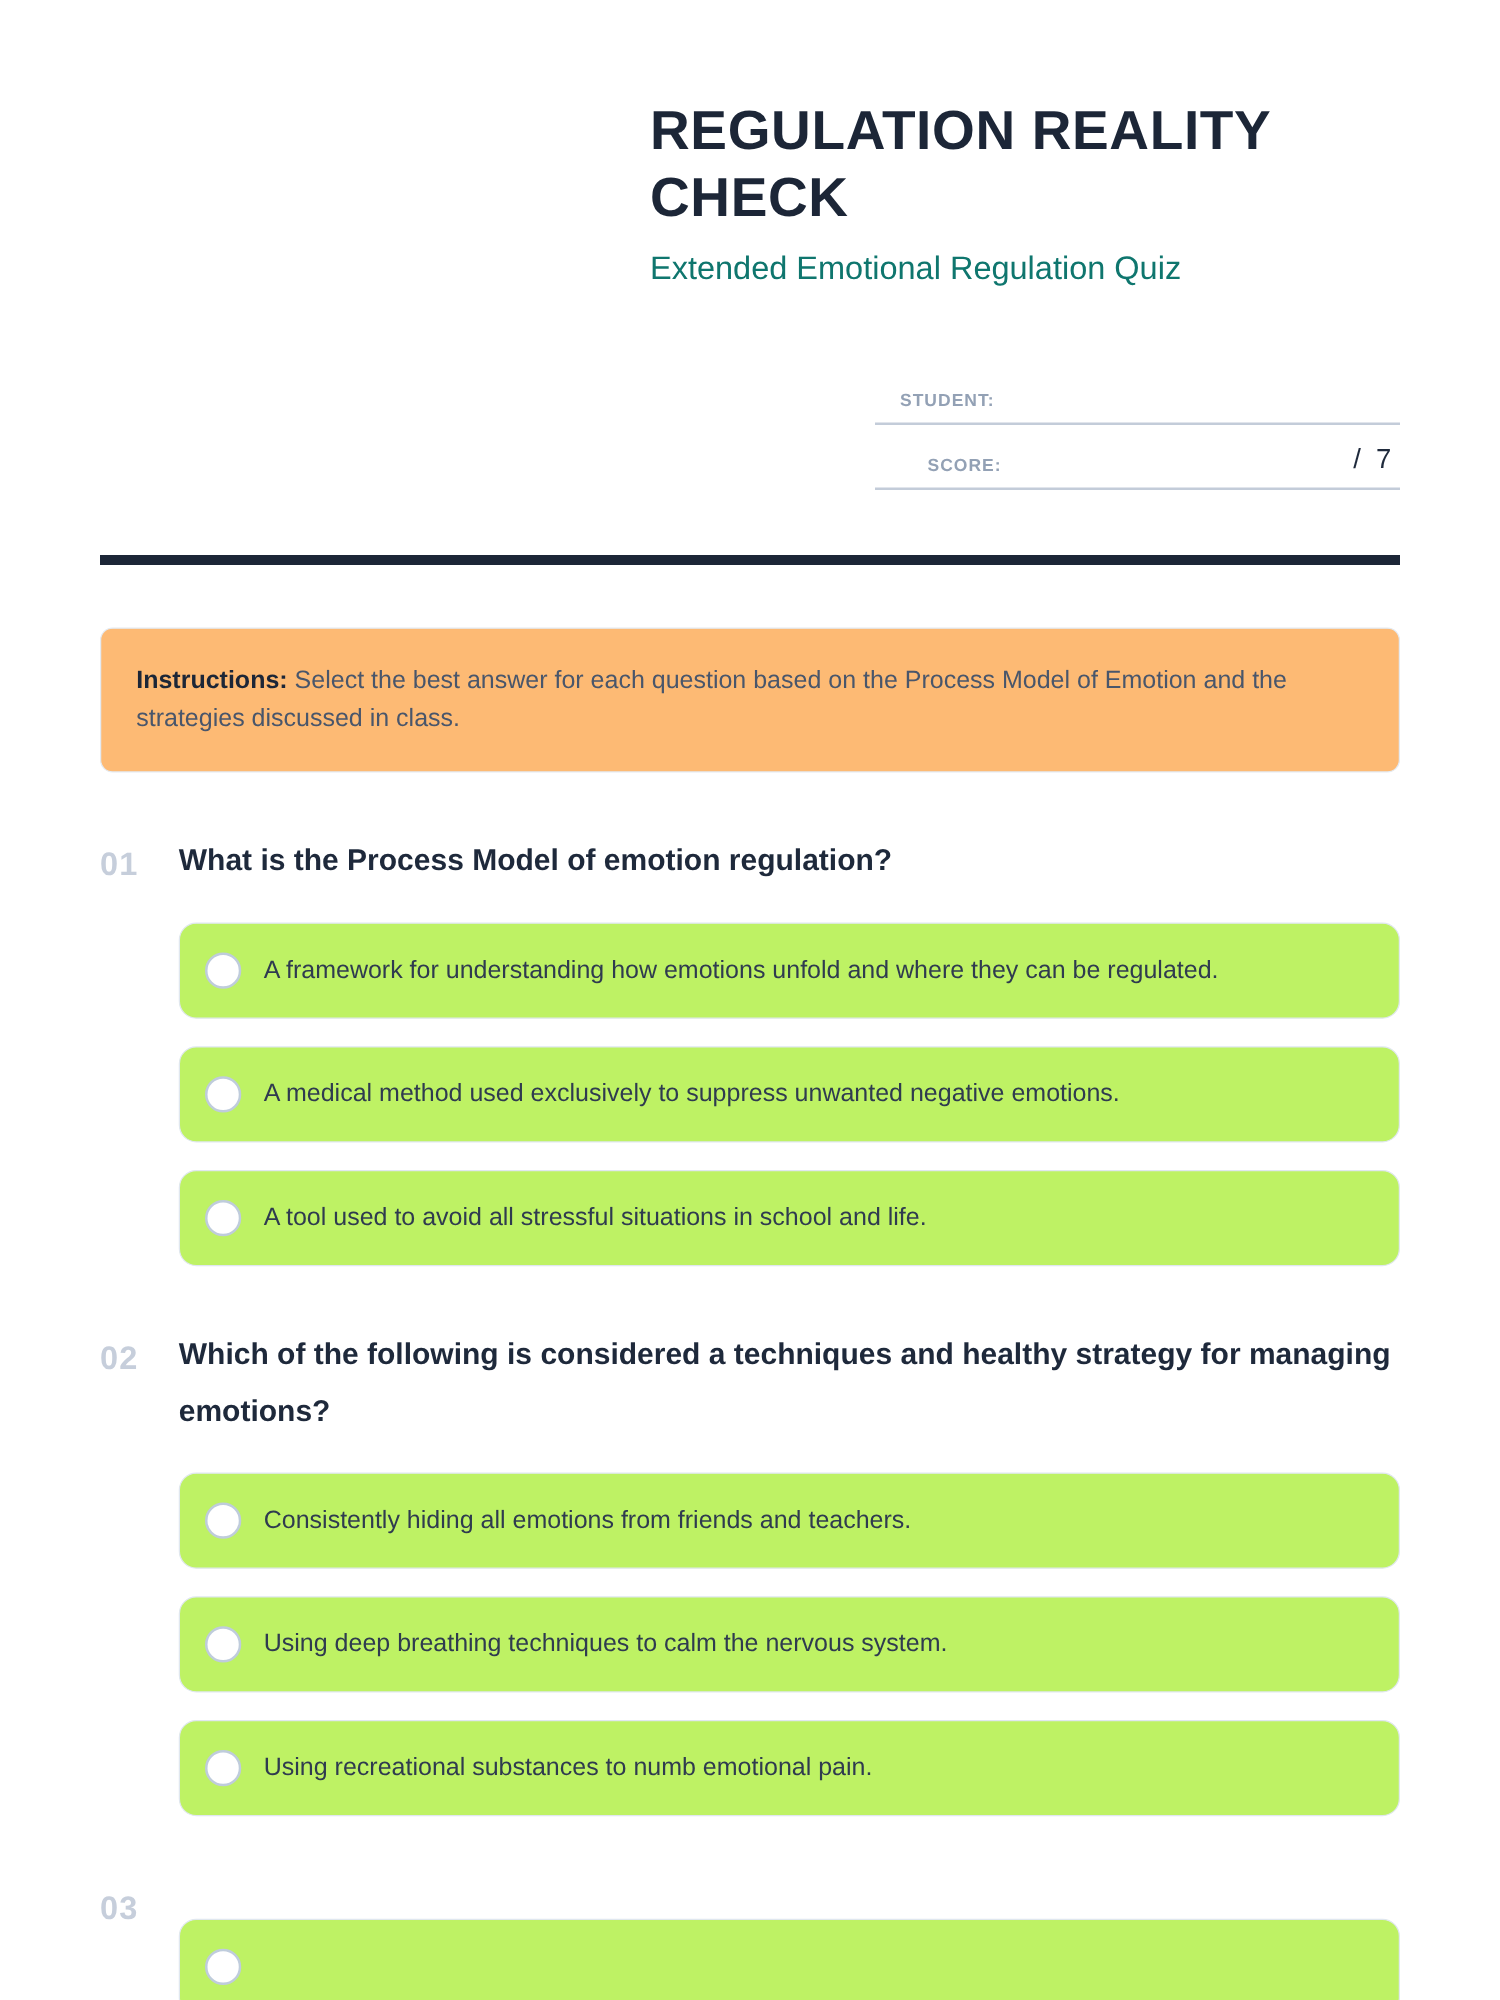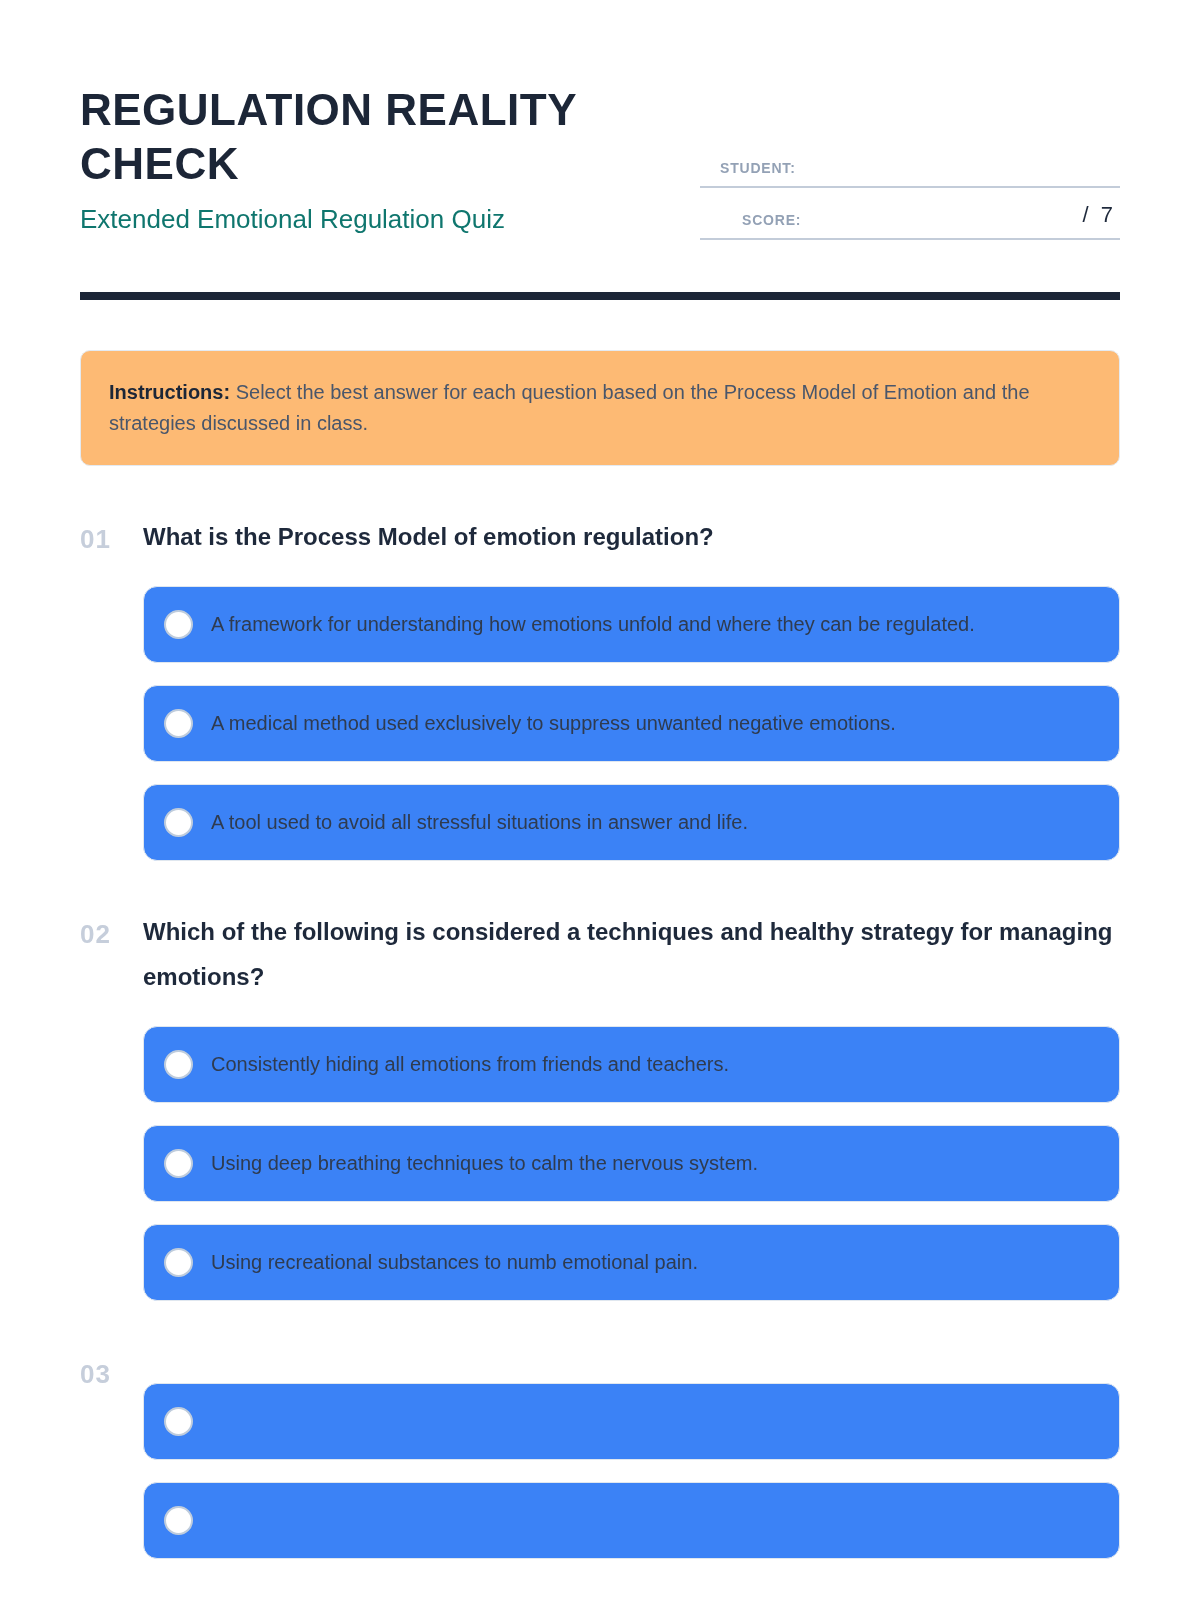--- a/index.html
+++ b/index.html
@@ -17,21 +17,22 @@
     width: 1200px;
     height: 1600px;
     padding: 78px 80px 0 80px;
     overflow: hidden;
   }
 
   
   .header {
     display: flex;
     justify-content: space-between;
-    align-items: center;
+    align-items: flex-end;
+    flex-direction: column;
   }
   .header-left { width: 600px; }
   .doc-title {
     font-size: 44px;
     line-height: 1.22;
     font-weight: 800;
     letter-spacing: 0.5px;
     color: #1c2637;
   }
   .doc-subtitle {
@@ -112,21 +113,21 @@
     grid-column: 2;
     margin-top: 26px;
     display: flex;
     flex-direction: column;
     gap: 22px;
   }
   .option {
     display: flex;
     align-items: center;
     gap: 18px;
-    background: #3b82f6;
+    background: #bef264;
     border: 1px solid #e0e7ef;
     border-radius: 14px;
     padding: 23px 26px 23px 20px;
     min-height: 75px;
     cursor: pointer;
   }
   .radio {
     flex: 0 0 auto;
     width: 29px;
     height: 29px;
@@ -179,21 +180,21 @@
     <span class="option-label">A framework for understanding how emotions unfold and where they can be regulated.</span>
   </div>
 
   <div class="option">
     <span class="radio"></span>
     <span class="option-label">A medical method used exclusively to suppress unwanted negative emotions.</span>
   </div>
 
   <div class="option">
     <span class="radio"></span>
-    <span class="option-label">A tool used to avoid all stressful situations in answer and life.</span>
+    <span class="option-label">A tool used to avoid all stressful situations in school and life.</span>
   </div>
 </div>
   </section>
 
   <section class="question">
     <div class="q-number">02</div>
     <h2 class="q-text">Which of the following is considered a techniques and healthy strategy for managing emotions?</h2>
     <div class="options">
   <div class="option">
     <span class="radio"></span>

